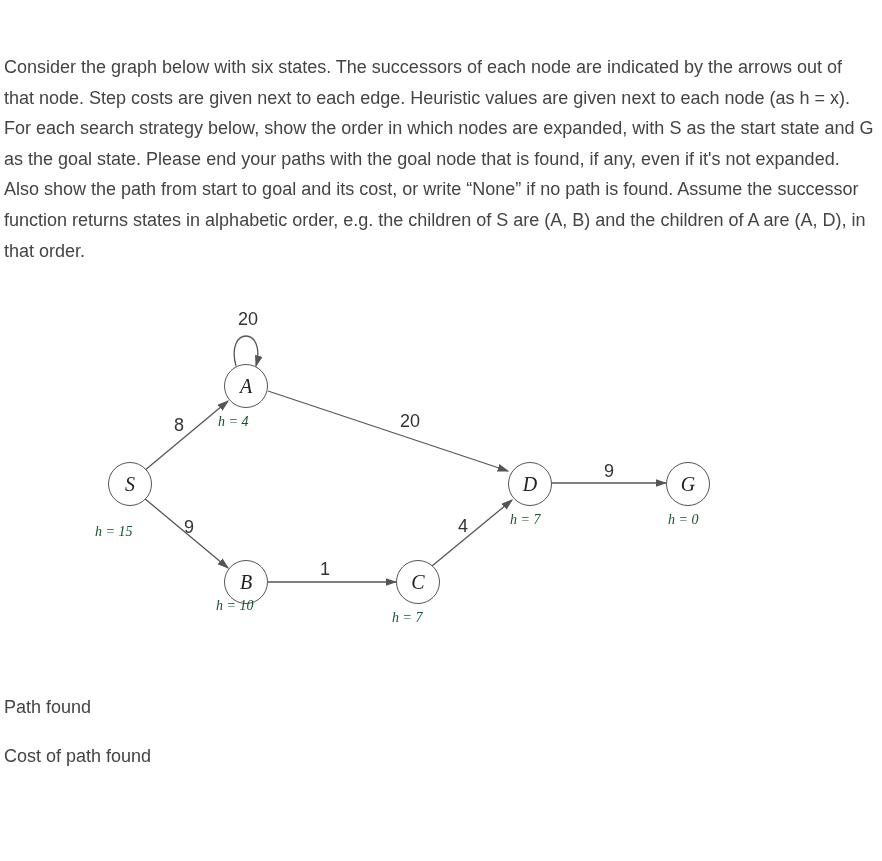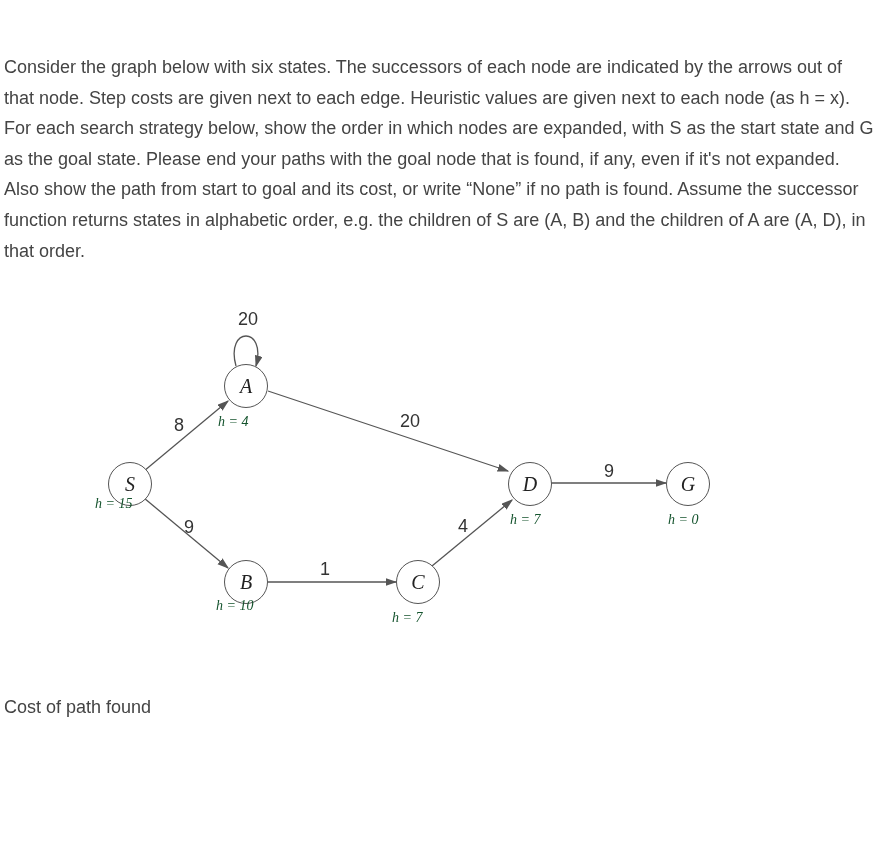--- a/index.html
+++ b/index.html
@@ -98,21 +98,21 @@
     <line x1="432" y1="280" x2="512" y2="214" stroke="#555" stroke-width="1.3" marker-end="url(#arrow)"></line>
 
     <line x1="550" y1="197" x2="666" y2="197" stroke="#555" stroke-width="1.3" marker-end="url(#arrow)"></line>
 
     <path d="M 236 80 C 225 40, 267 40, 256 80" fill="none" stroke="#555" stroke-width="1.3" marker-end="url(#arrow)"></path>
   </svg>
 
   <div class="node" style="left:108px; top:176px;">
     <span>S</span>
   </div>
-  <div class="hlabel" style="left:95px; top:206px;">h = 15</div>
+  <div class="hlabel" style="left:95px; top:234px;">h = 15</div>
 
   <div class="node" style="left:224px; top:78px;">
     <span>A</span>
   </div>
   <div class="hlabel" style="left:218px; top:124px;">h = 4</div>
 
   <div class="node" style="left:224px; top:274px;">
     <span>B</span>
   </div>
   <div class="hlabel" style="left:216px; top:308px;">h = 10</div>
@@ -136,14 +136,15 @@
   <div class="edge-label" style="left:174px; top:124px;">8</div>
   <div class="edge-label" style="left:184px; top:226px;">9</div>
   <div class="edge-label" style="left:400px; top:120px;">20</div>
   <div class="edge-label" style="left:320px; top:268px;">1</div>
   <div class="edge-label" style="left:458px; top:225px;">4</div>
   <div class="edge-label" style="left:604px; top:170px;">9</div>
 
 </div>
 
 <div class="questions">
+  <div class="qline">Path found</div>
   <div class="qline">Cost of path found</div>
 </div>
 
 </body></html>

